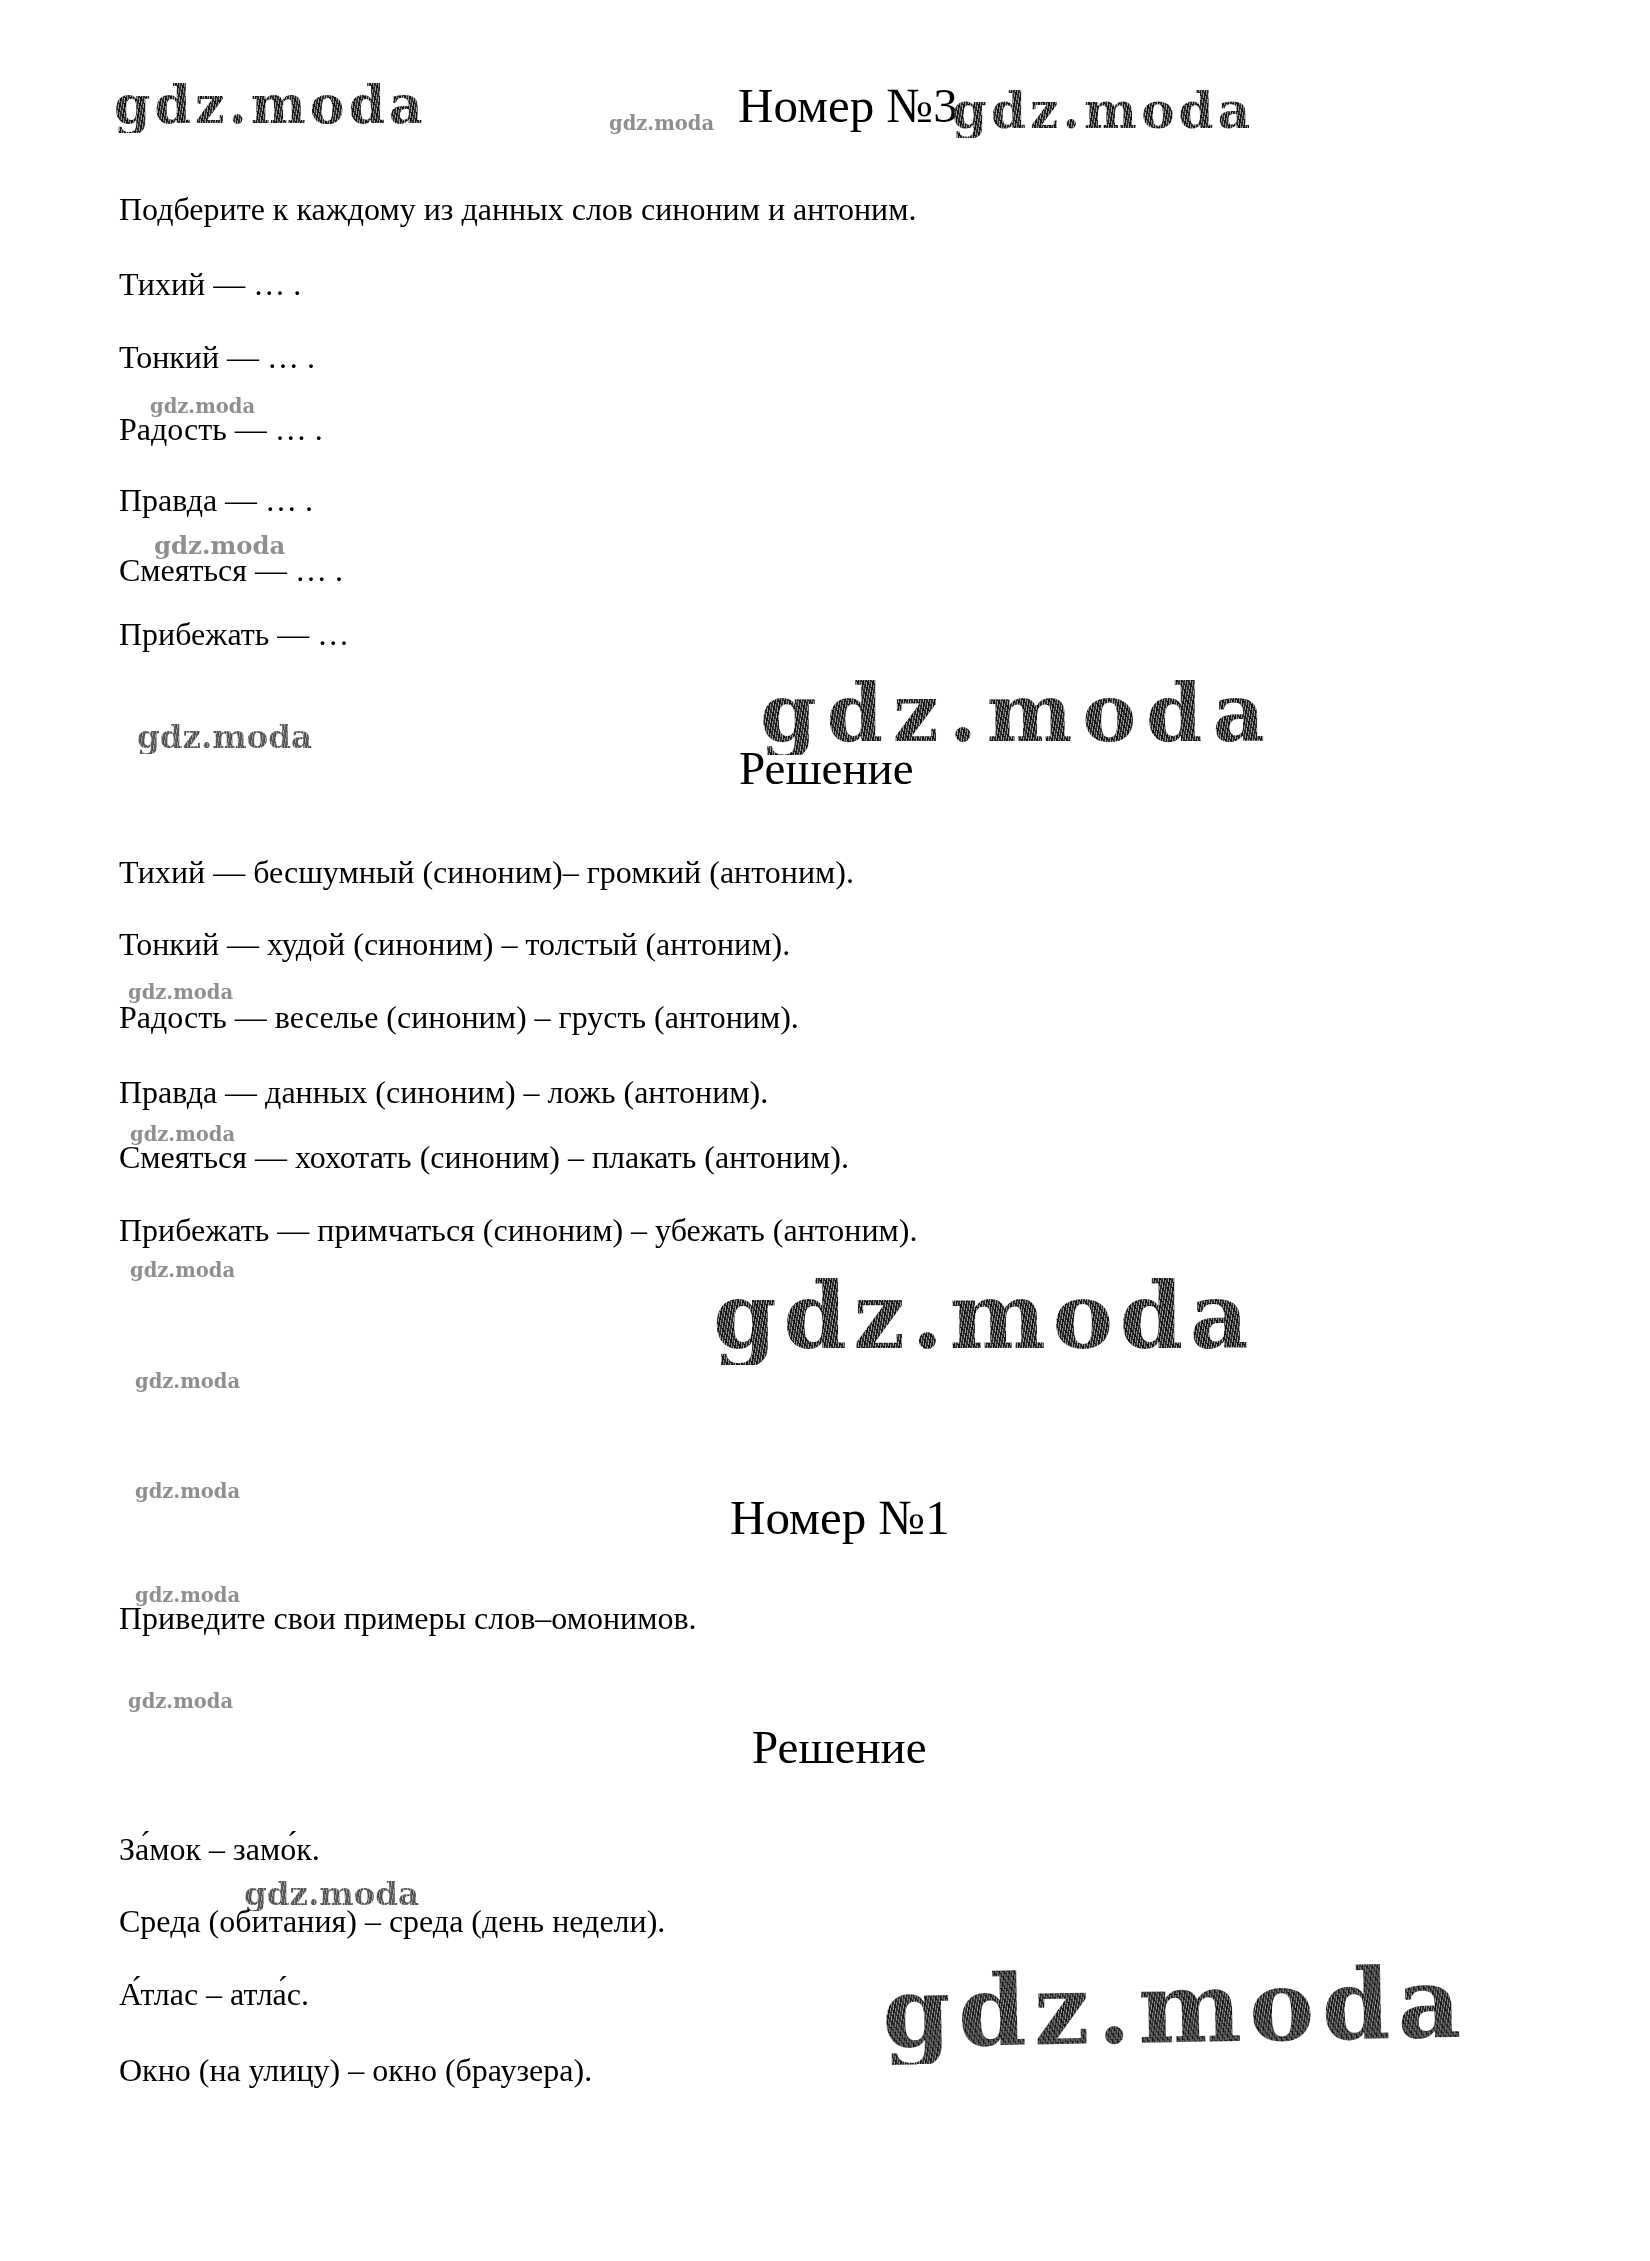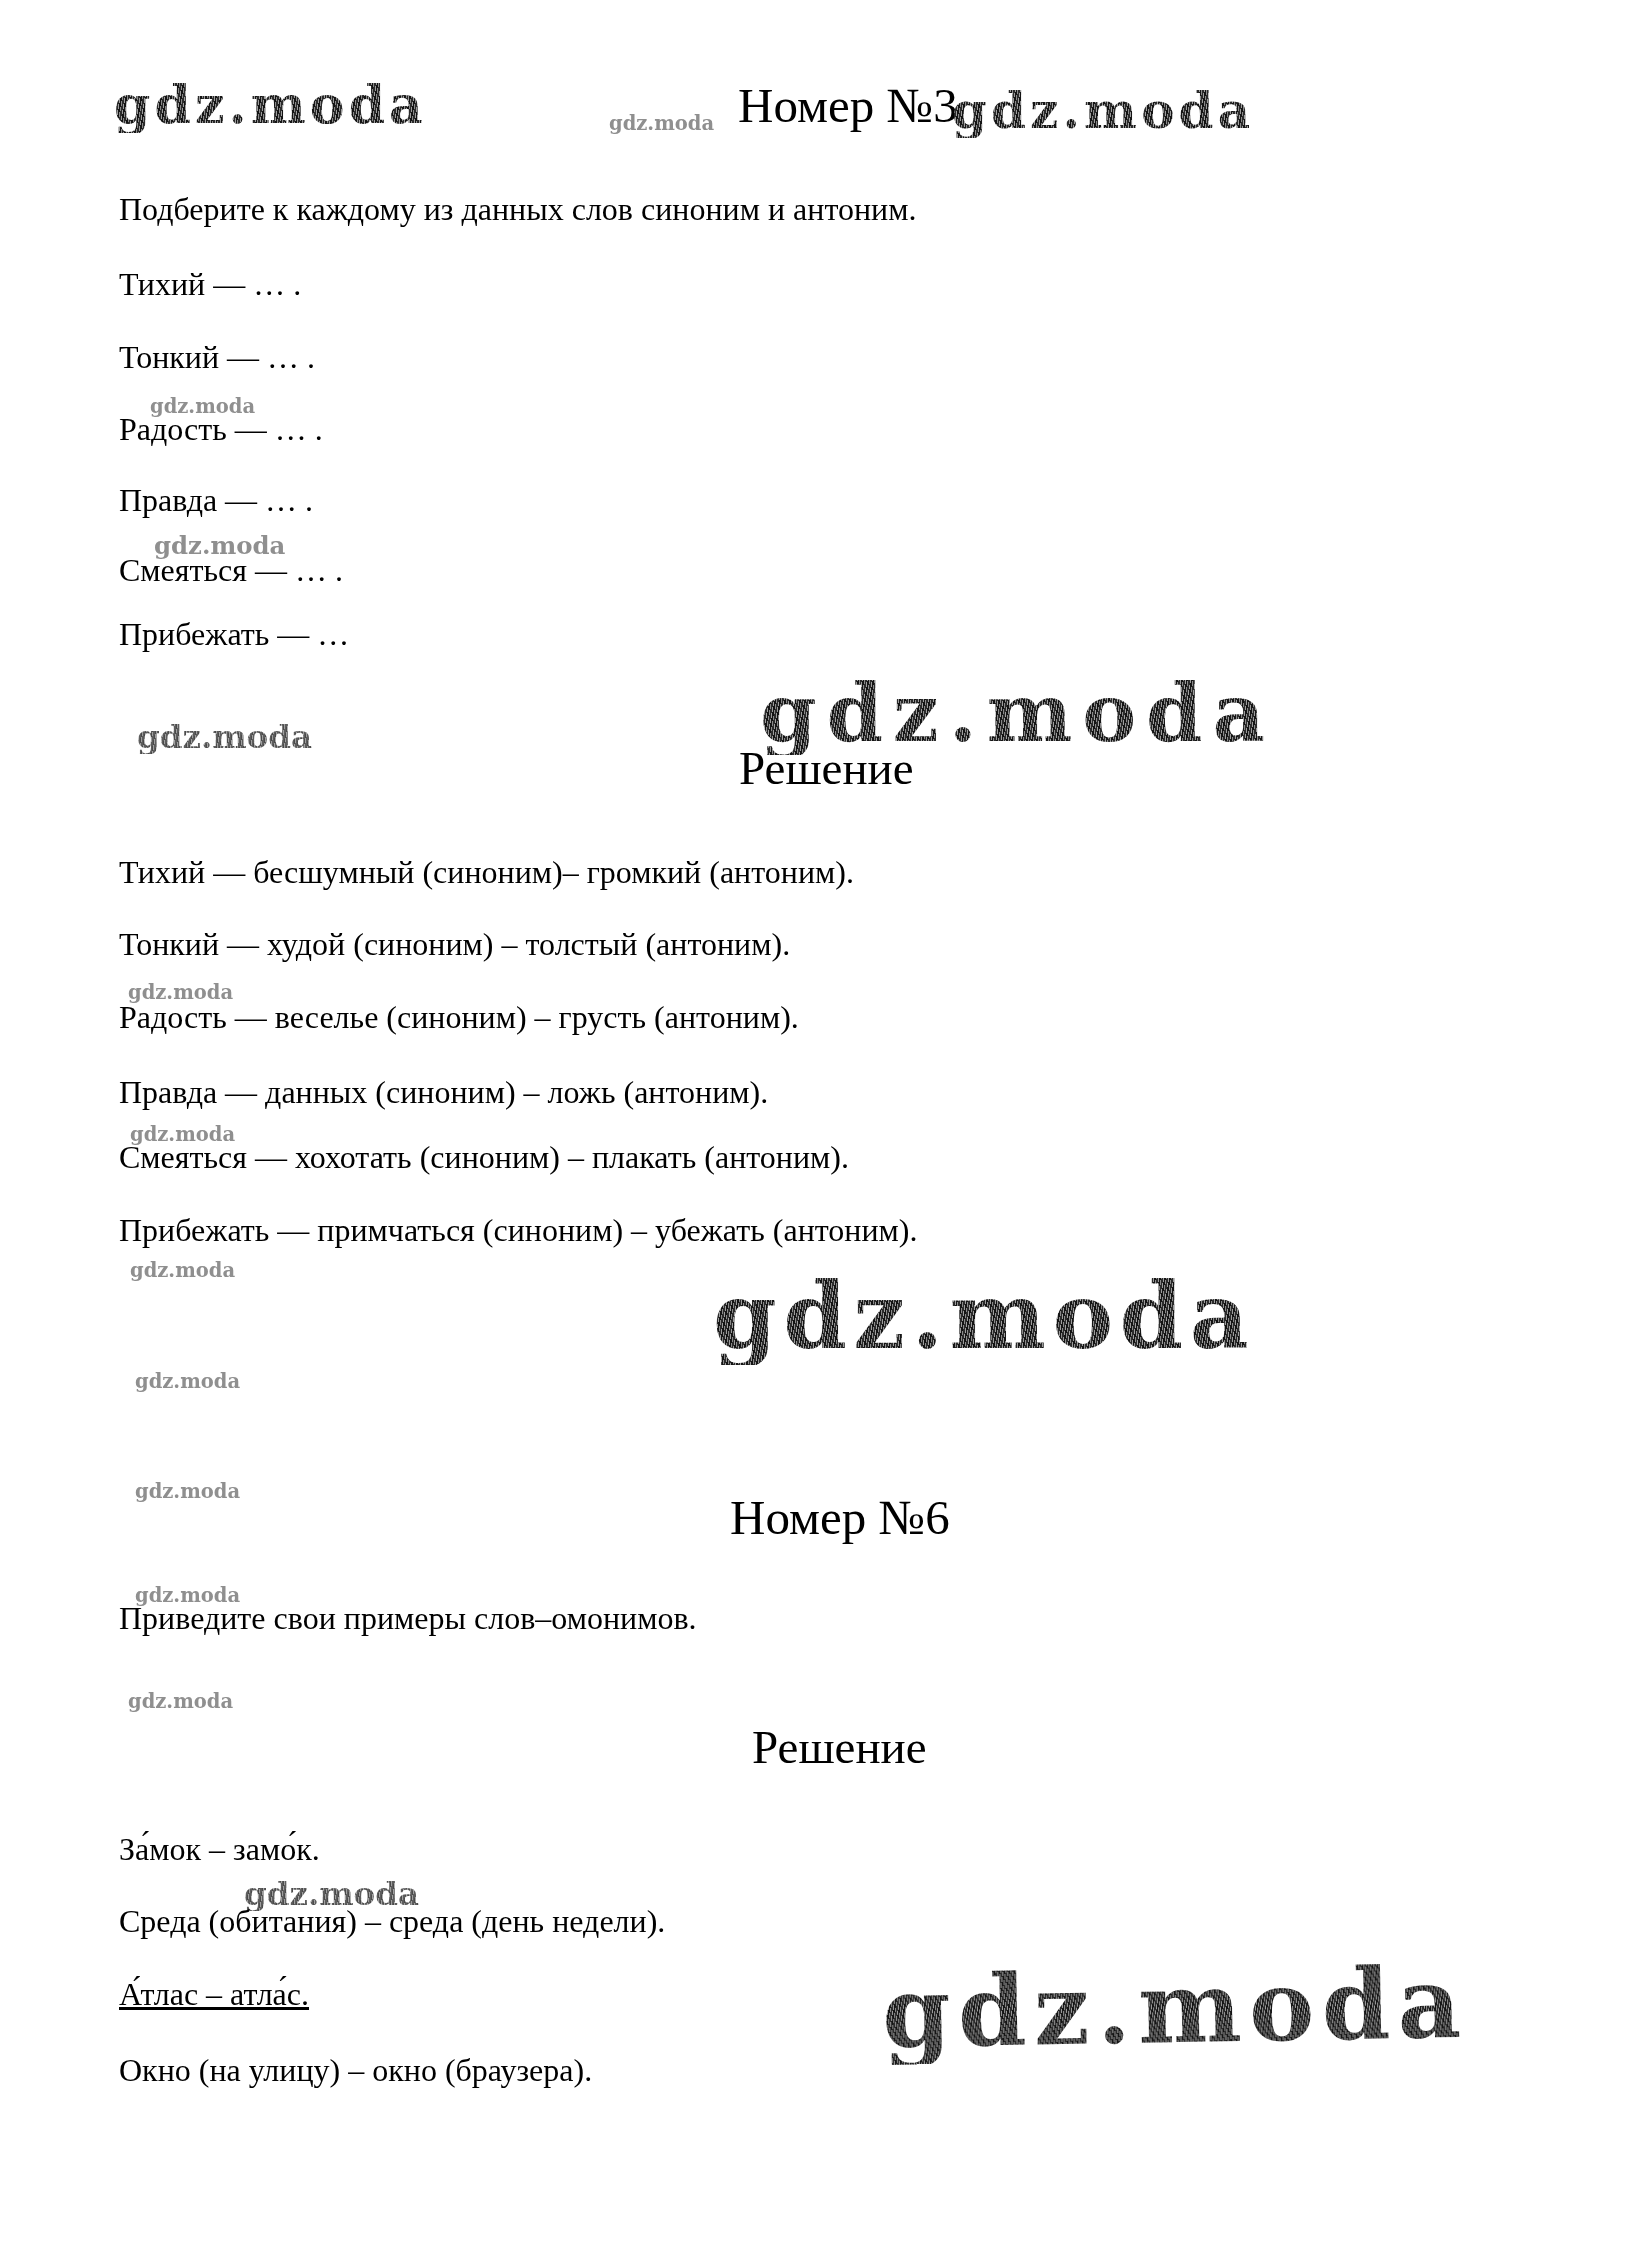--- a/index.html
+++ b/index.html
@@ -75,31 +75,31 @@
 
 <div class="abs t" style="left:119px;top:1214px;"><span>Прибежать — примчаться </span><b>(синоним)</b><span> – убежать </span><b>(антоним)</b><span>.</span></div>
 
 <div class="abs wm wm-small" style="left:130px;top:1261px;font-size:19.5px;">gdz.moda</div>
 
 <div class="abs wm wm-big" style="left:713px;top:1269px;font-size:91px;letter-spacing:6.5px;">gdz.moda</div>
 
 <div class="abs wm wm-small" style="left:135px;top:1372px;font-size:19.5px;">gdz.moda</div>
 <div class="abs wm wm-small" style="left:135px;top:1482px;font-size:19.5px;">gdz.moda</div>
 
-<div class="abs heading" style="left:730px;top:1492px;">Номер №6</div>
+<div class="abs heading" style="left:730px;top:1492px;">Номер №1</div>
 
 <div class="abs wm wm-small" style="left:135px;top:1586px;font-size:19.5px;">gdz.moda</div>
 
 <div class="abs t" style="left:119px;top:1602px;">Приведите свои примеры слов–омонимов.</div>
 
 <div class="abs wm wm-small" style="left:128px;top:1692px;font-size:19.5px;">gdz.moda</div>
 
 <div class="abs subheading" style="left:752px;top:1723px;">Решение</div>
 
 <div class="abs t" style="left:119px;top:1833px;">За́мок – замо́к.</div>
 <div class="abs wm wm-mid" style="left:244px;top:1877px;font-size:32.5px;">gdz.moda</div>
 <div class="abs t" style="left:119px;top:1905px;">Среда (обитания) – среда (день недели).</div>
-<div class="abs t" style="left:119px;top:1978px;text-decoration:underline;">А́тлас – атла́с.</div>
+<div class="abs t" style="left:119px;top:1978px;">А́тлас – атла́с.</div>
 
 <div class="abs wm wm-big" style="left:882px;top:1957px;font-size:98px;letter-spacing:7.3px;transform:rotate(-1deg);">gdz.moda</div>
 
 <div class="abs t" style="left:119px;top:2054px;">Окно (на улицу) – окно (браузера).</div>
 
 
 </body></html>

